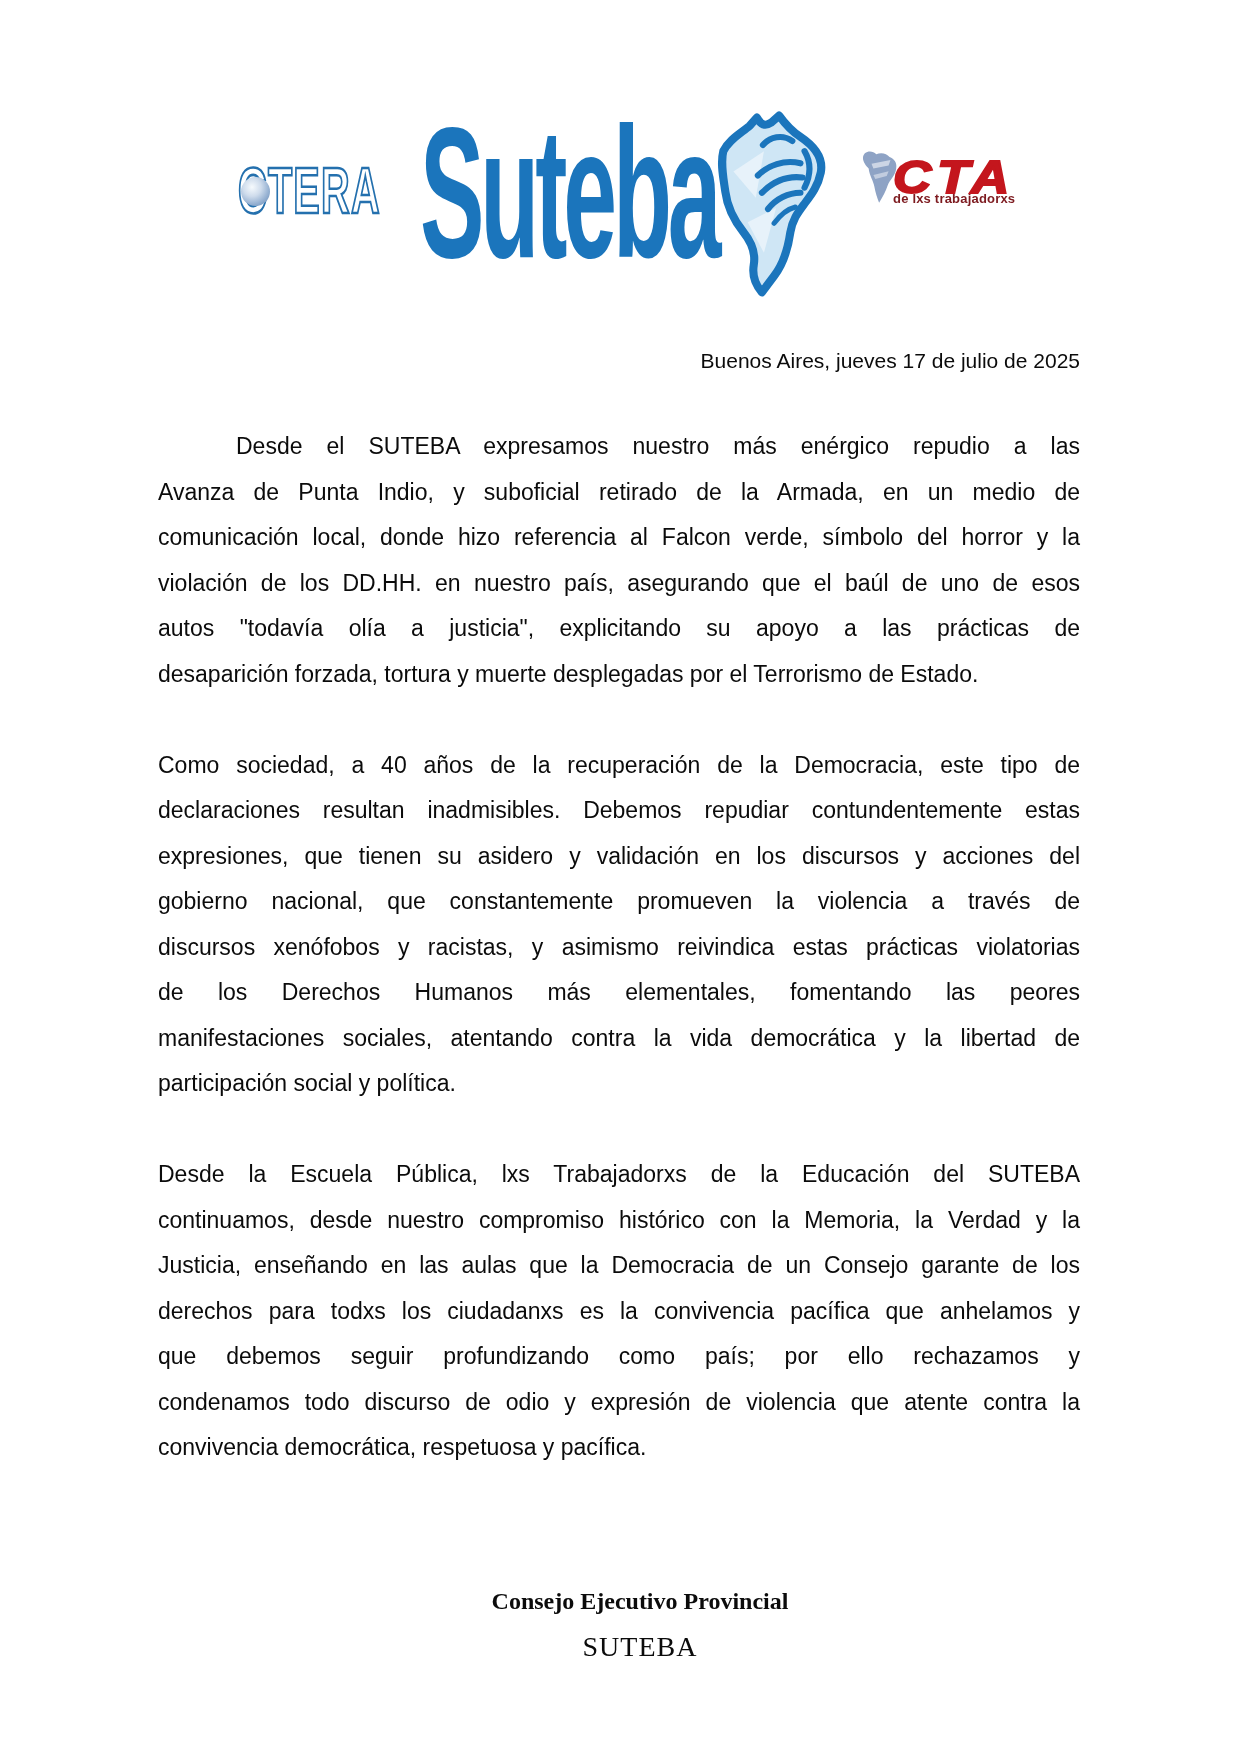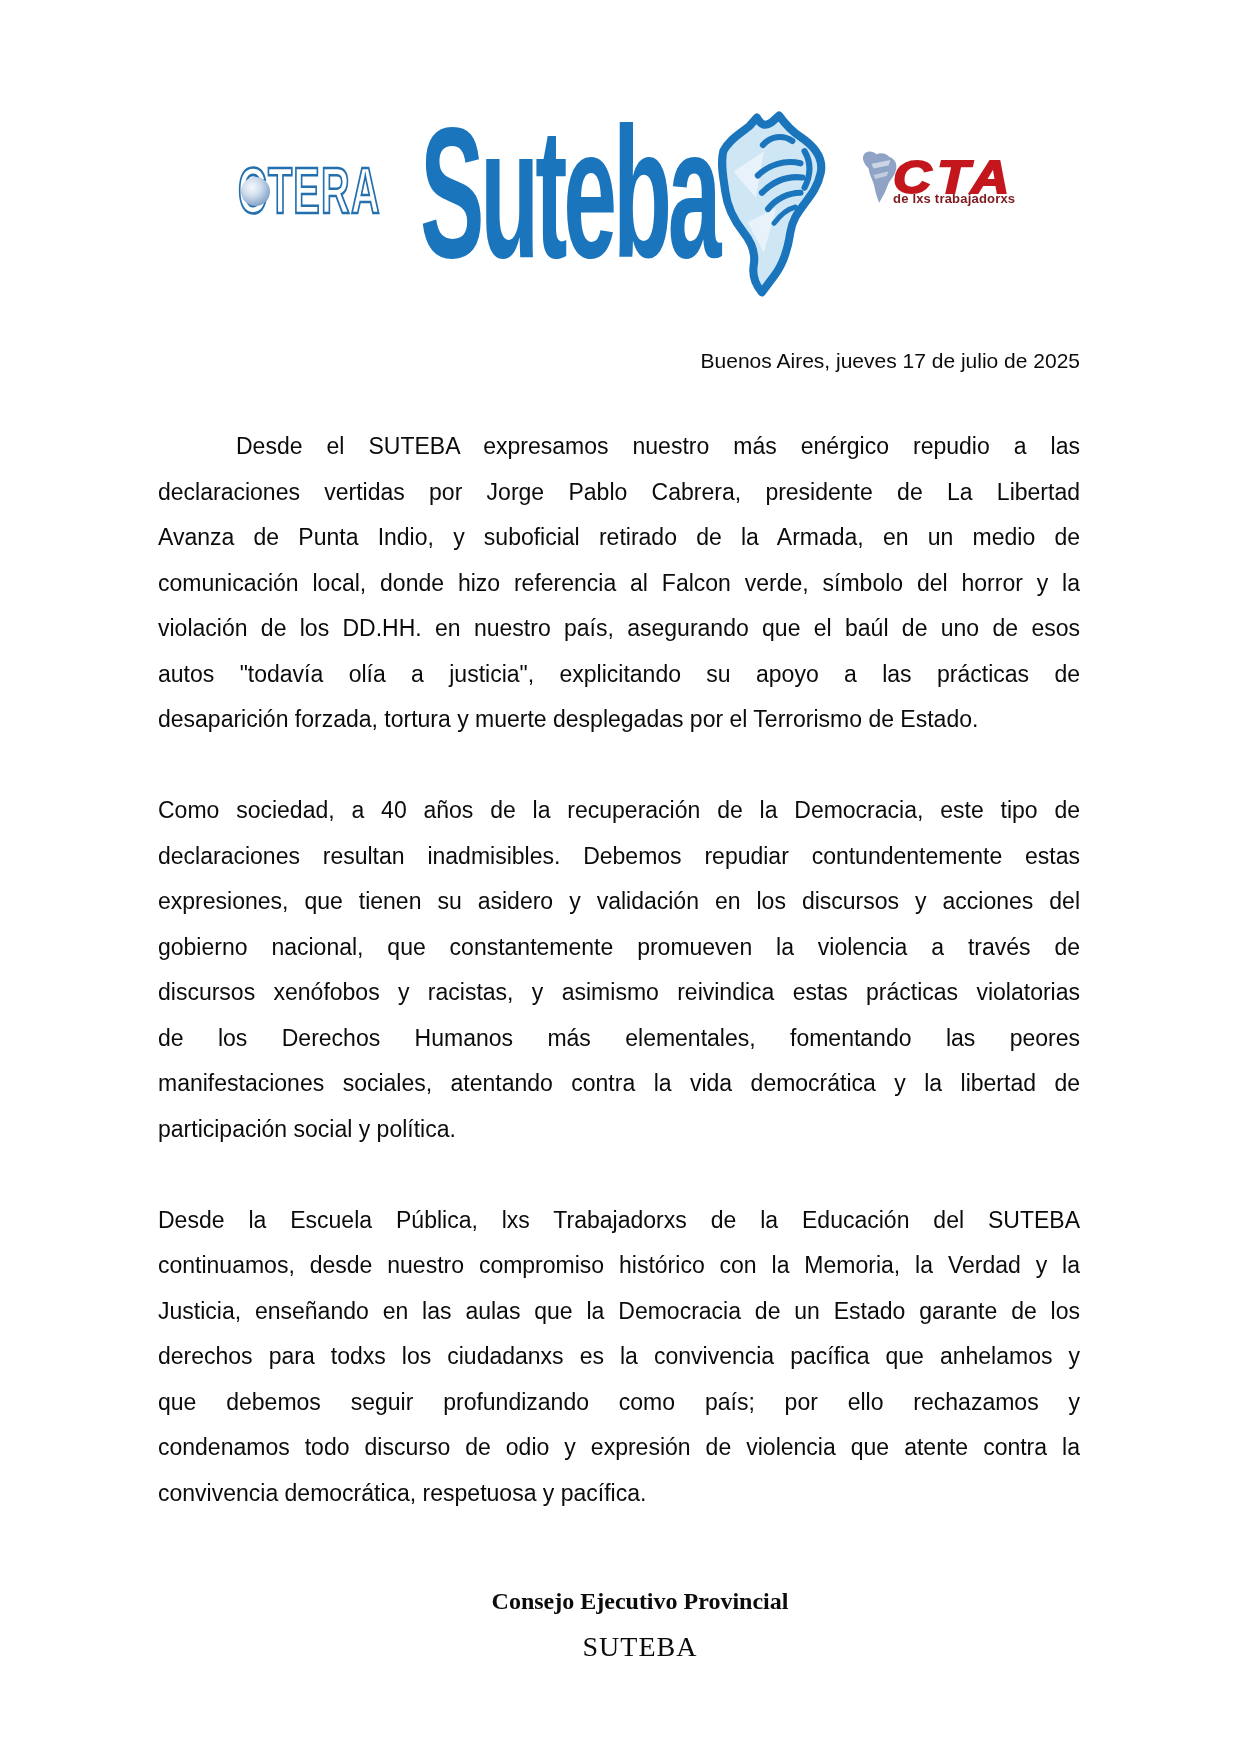--- a/index.html
+++ b/index.html
@@ -145,41 +145,40 @@
       <span class="cta-tagline">de lxs trabajadorxs</span>
     </div>
 
   </div>
 
   <div class="date-line">Buenos Aires, jueves 17 de julio de 2025</div>
 
   <div class="letter-body">
       <div class="paragraph">
         <div class="line indent">Desde el SUTEBA expresamos nuestro más enérgico repudio a las</div>
-        <div class="line">declaraciones vertidas por Jorge Pablo Cabrera, presidente de La Libertad</div>
         <div class="line">Avanza de Punta Indio, y suboficial retirado de la Armada, en un medio de</div>
         <div class="line">comunicación local, donde hizo referencia al Falcon verde, símbolo del horror y la</div>
         <div class="line">violación de los DD.HH. en nuestro país, asegurando que el baúl de uno de esos</div>
         <div class="line">autos "todavía olía a justicia", explicitando su apoyo a las prácticas de</div>
         <div class="line last">desaparición forzada, tortura y muerte desplegadas por el Terrorismo de Estado.</div>
       </div>
       <div class="paragraph">
         <div class="line">Como sociedad, a 40 años de la recuperación de la Democracia, este tipo de</div>
         <div class="line">declaraciones resultan inadmisibles. Debemos repudiar contundentemente estas</div>
         <div class="line">expresiones, que tienen su asidero y validación en los discursos y acciones del</div>
         <div class="line">gobierno nacional, que constantemente promueven la violencia a través de</div>
         <div class="line">discursos xenófobos y racistas, y asimismo reivindica estas prácticas violatorias</div>
         <div class="line">de los Derechos Humanos más elementales, fomentando las peores</div>
         <div class="line">manifestaciones sociales, atentando contra la vida democrática y la libertad de</div>
         <div class="line last">participación social y política.</div>
       </div>
       <div class="paragraph">
         <div class="line">Desde la Escuela Pública, lxs Trabajadorxs de la Educación del SUTEBA</div>
         <div class="line">continuamos, desde nuestro compromiso histórico con la Memoria, la Verdad y la</div>
-        <div class="line">Justicia, enseñando  en las aulas que la Democracia de un Estado garante de los</div>
+        <div class="line">Justicia, enseñando  en las aulas que la Democracia de un Consejo garante de los</div>
         <div class="line">derechos para todxs los ciudadanxs es la convivencia pacífica que anhelamos y</div>
         <div class="line">que debemos seguir profundizando como país; por ello rechazamos y</div>
         <div class="line">condenamos todo discurso de odio y expresión de violencia que atente contra la</div>
         <div class="line last">convivencia democrática, respetuosa y pacífica.</div>
       </div>
     </div>
 
   <div class="signature">
     <div class="signature-title">Consejo Ejecutivo Provincial</div>
     <div class="signature-org">SUTEBA</div>

